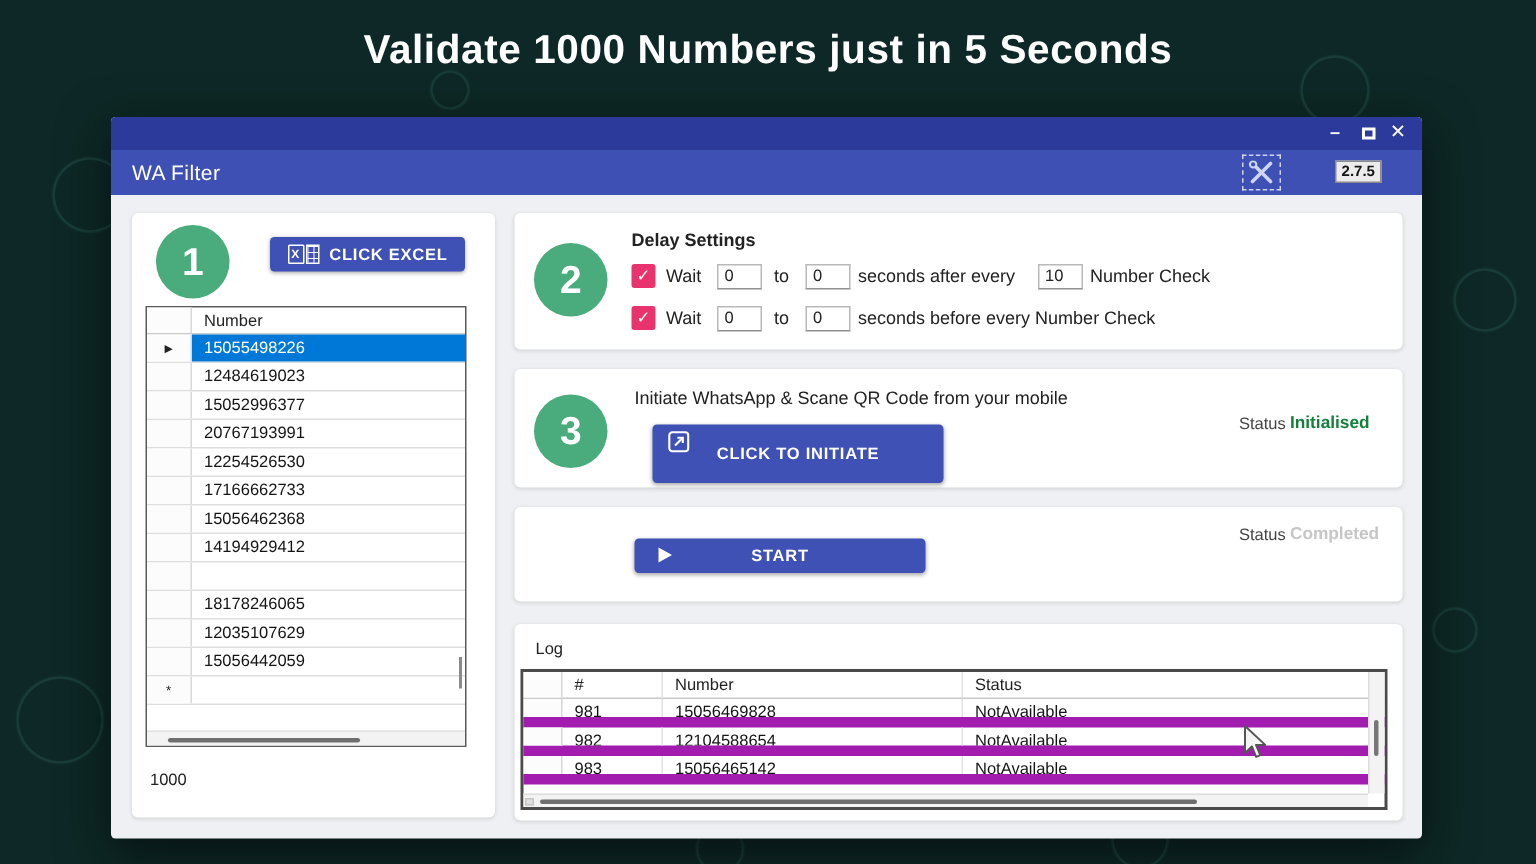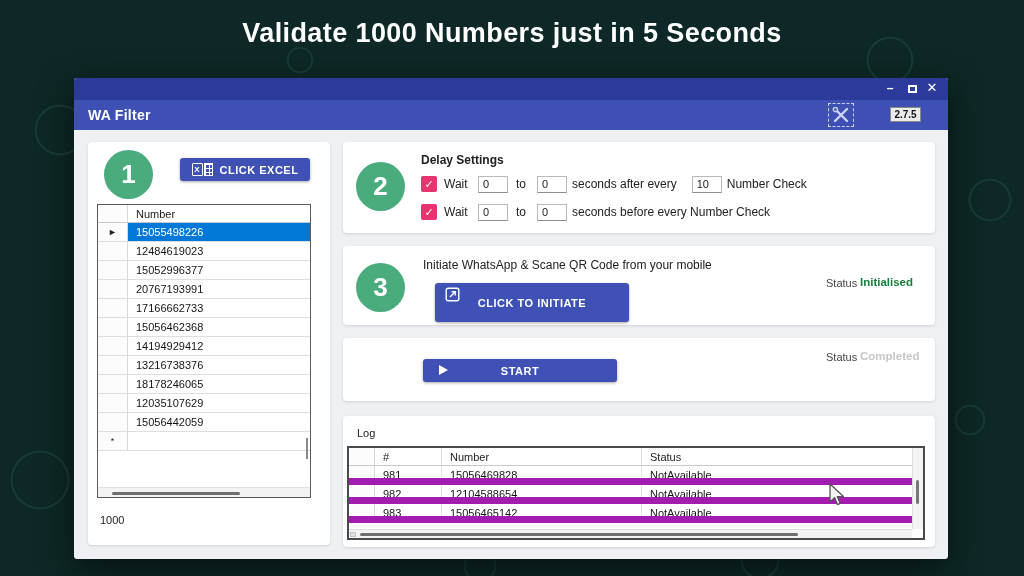--- a/index.html
+++ b/index.html
@@ -28,21 +28,21 @@
     position:absolute; left:74px; top:78px; width:874px; height:481px;
     background:#eef0f3; border-radius:3px; box-shadow:0 10px 34px rgba(0,0,0,.55);
   }
   .win-strip { position:absolute; left:0; top:0; right:0; height:22px; background:#2c3a9c; border-radius:3px 3px 0 0; }
   .win-ctl { position:absolute; top:0; height:22px; width:20px; color:#fff; font-size:12px; text-align:center; line-height:20px; cursor:default; }
   .ctl-min { right:48px; font-weight:bold; }
   .ctl-max { right:26px; }
   .ctl-max .sq { display:inline-block; width:9px; height:8px; border:2px solid #fff; margin-top:7px; }
   .ctl-close { right:6px; font-size:13px; }
   .titlebar { position:absolute; left:0; top:22px; right:0; height:30px; background:#3e50b4; }
-  .wa-title { position:absolute; left:14px; top:7px; color:#fff; font-size:14px; font-weight:bold; letter-spacing:.3px; }
+  .wa-title { position:absolute; left:14px; top:7px; color:#fff; font-size:14px; font-weight:normal; letter-spacing:.3px; }
   .tools-btn { position:absolute; right:94px; top:3px; width:26px; height:24px; border:1px dashed rgba(255,255,255,.75); display:flex; align-items:center; justify-content:center; }
   .ver-badge { position:absolute; right:27px; top:7px; width:31px; height:15px; background:#ececec; border:1px solid #8a8a8a; color:#151515; font-size:10px; font-weight:bold; text-align:center; line-height:13px; }
   
   .card { position:absolute; background:#fff; border-radius:4px; box-shadow:0 1px 3px rgba(0,0,0,.13); }
   .card1 { left:14px;  top:64px;  width:242px; height:403px; }
   .card2 { left:269px; top:64px;  width:592px; height:91px; }
   .card3 { left:269px; top:168px; width:592px; height:79px; }
   .card4 { left:269px; top:260px; width:592px; height:63px; }
   .card5 { left:269px; top:338px; width:592px; height:131px; }
   .step-circle {
@@ -164,33 +164,36 @@
       <div class="g-row">
           <div class="sel-col"></div>
           <div class="g-cell">15052996377</div>
         </div>
       <div class="g-row">
           <div class="sel-col"></div>
           <div class="g-cell">20767193991</div>
         </div>
       <div class="g-row">
           <div class="sel-col"></div>
+          <div class="g-cell">12254526530</div>
+        </div>
+      <div class="g-row">
+          <div class="sel-col"></div>
           <div class="g-cell">17166662733</div>
         </div>
       <div class="g-row">
           <div class="sel-col"></div>
           <div class="g-cell">15056462368</div>
         </div>
       <div class="g-row">
           <div class="sel-col"></div>
           <div class="g-cell">14194929412</div>
         </div>
       <div class="g-row">
           <div class="sel-col"></div>
-          <div class="g-cell">13216738376</div>
         </div>
       <div class="g-row">
           <div class="sel-col"></div>
           <div class="g-cell">18178246065</div>
         </div>
       <div class="g-row">
           <div class="sel-col"></div>
           <div class="g-cell">12035107629</div>
         </div>
       <div class="g-row">

